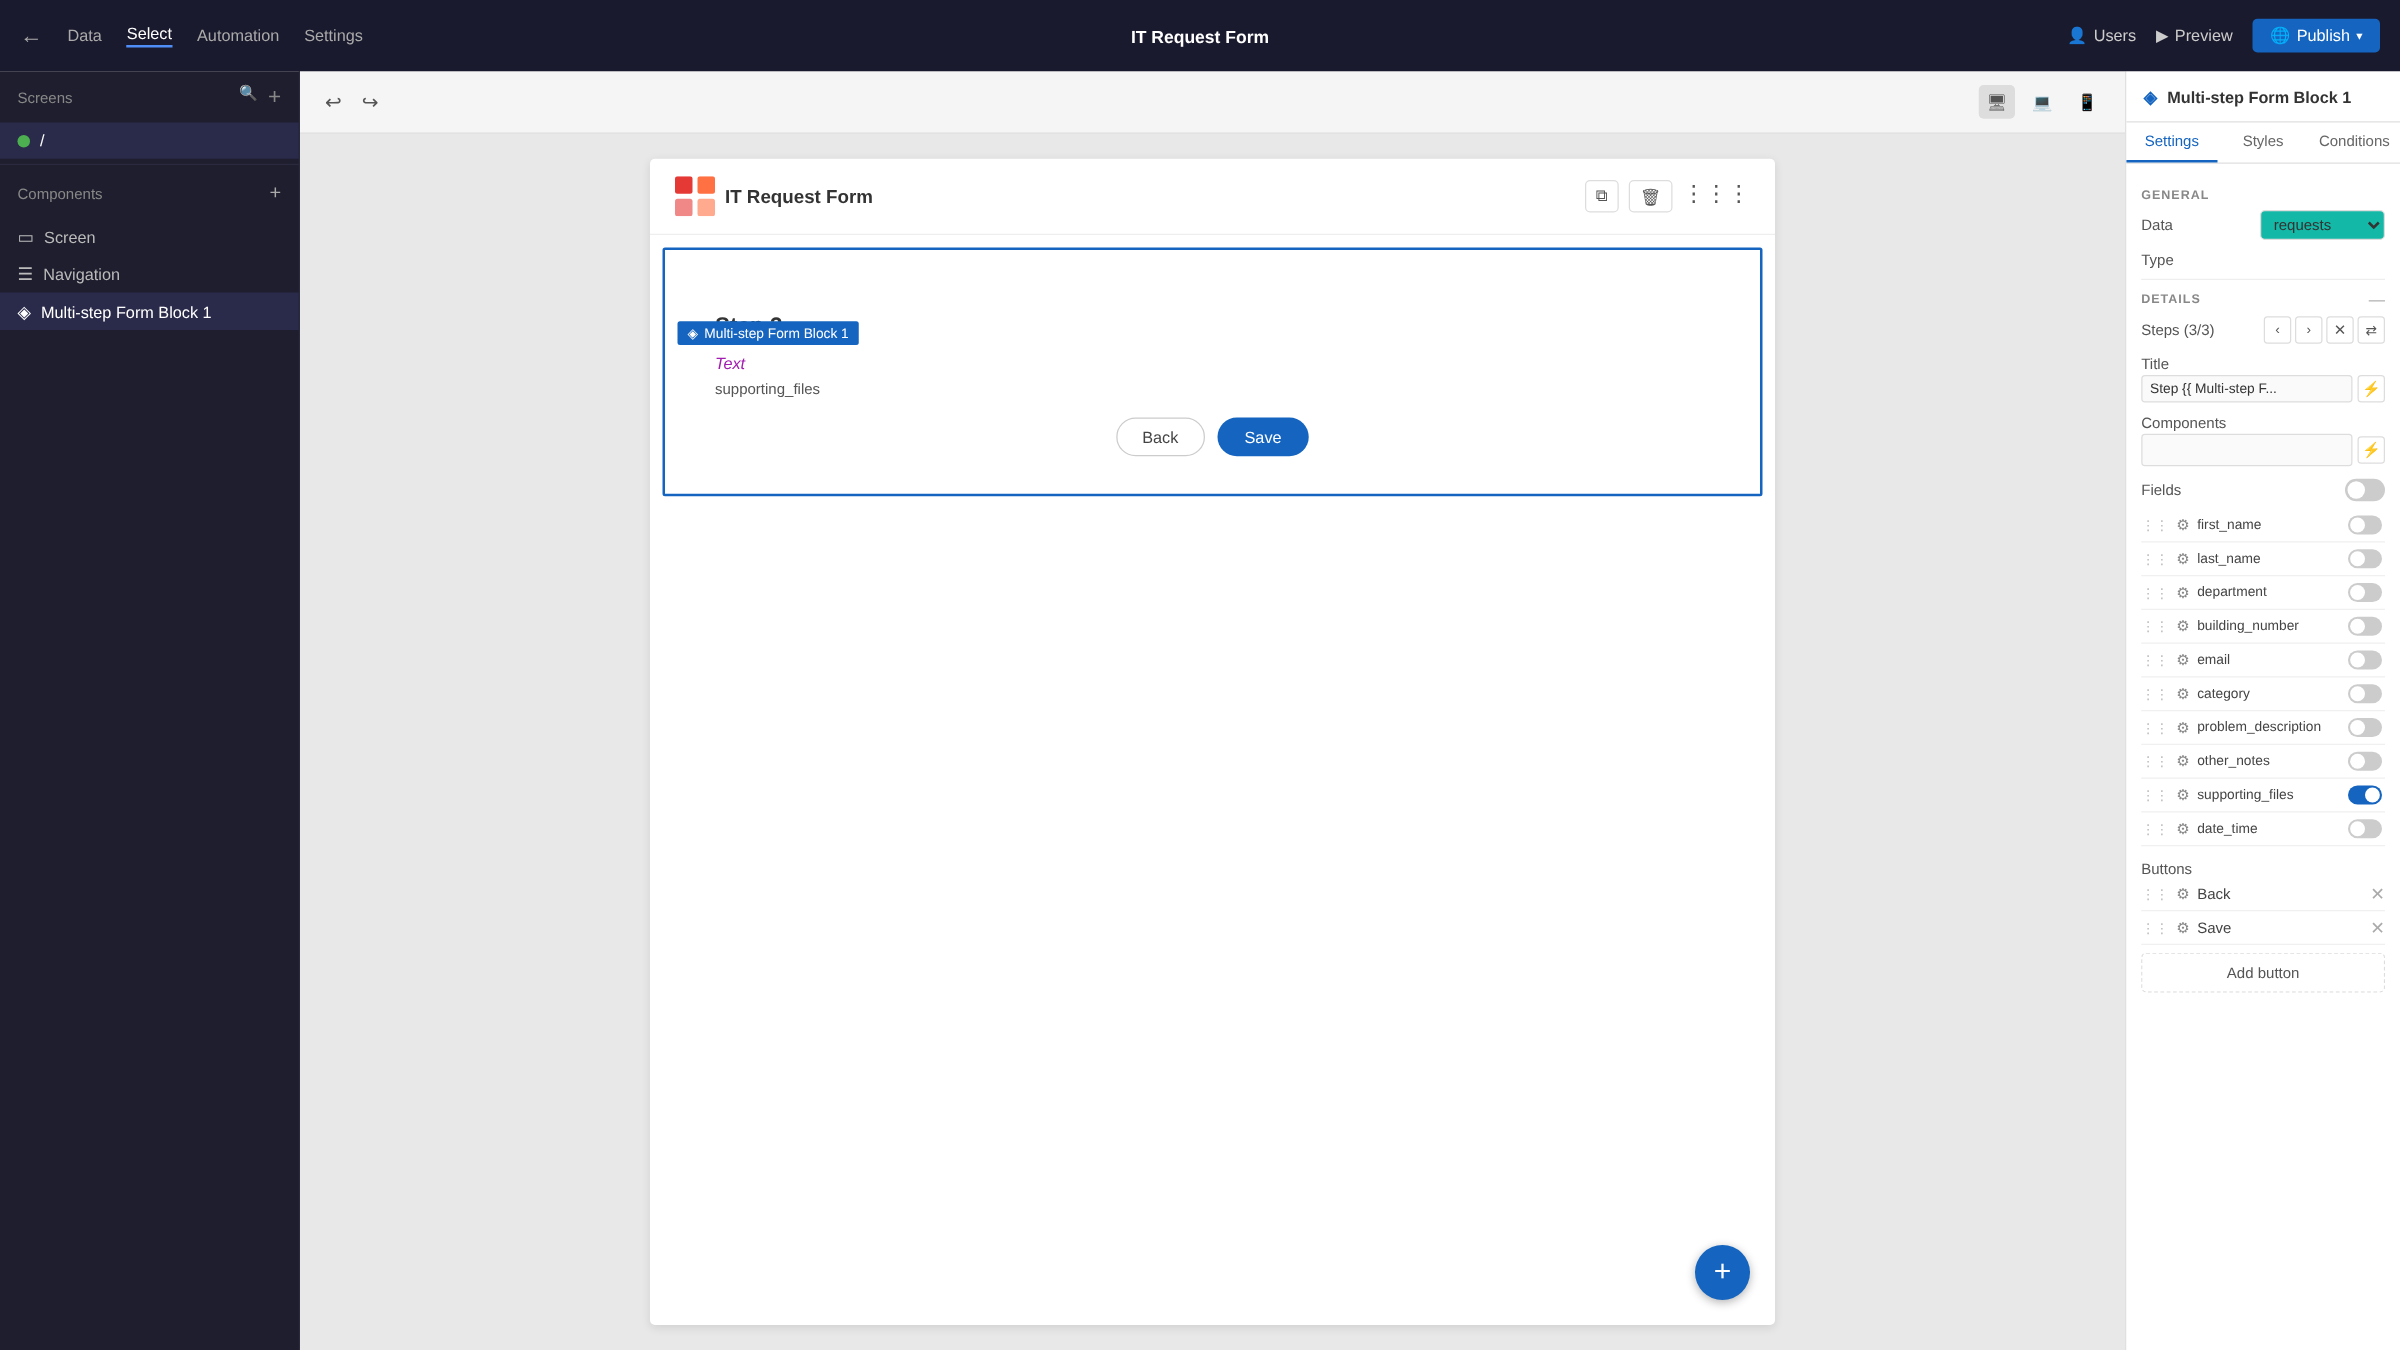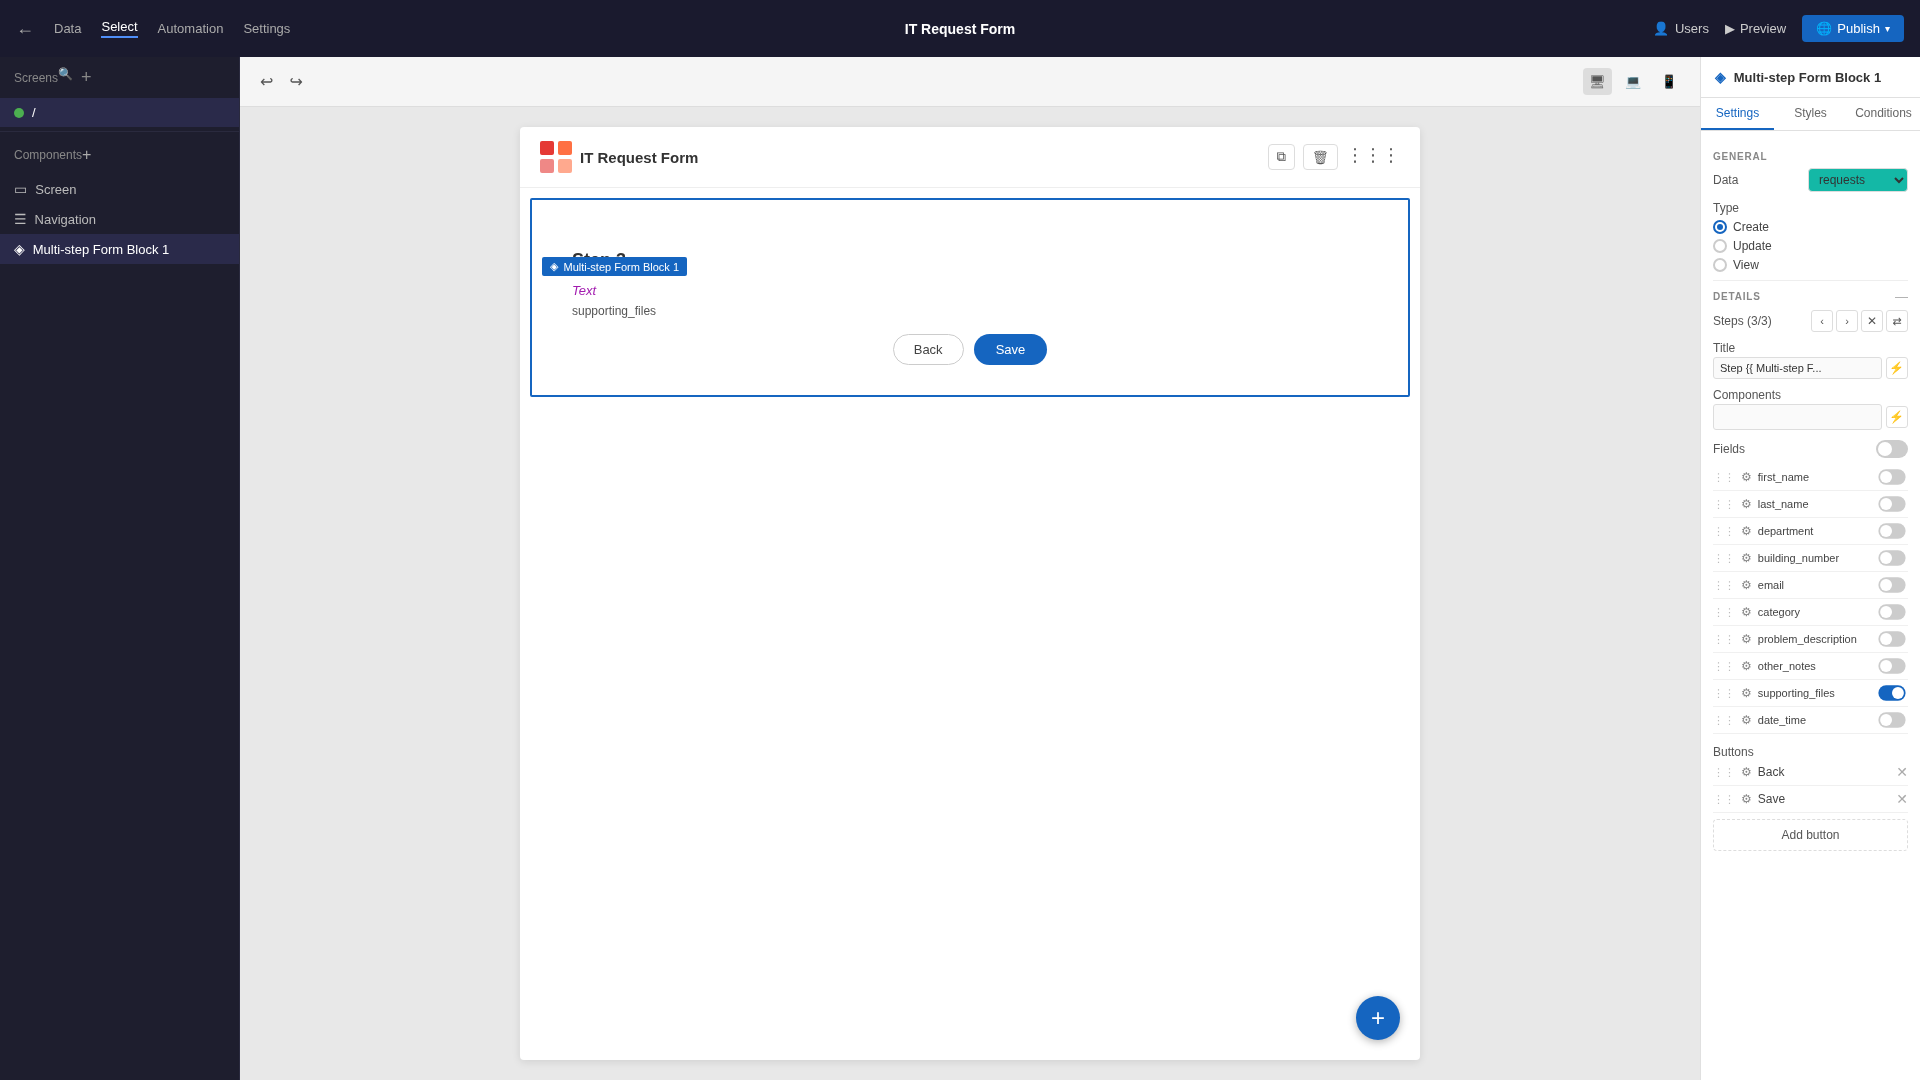--- a/index.html
+++ b/index.html
@@ -27,21 +27,21 @@
 
     
     .main-layout { display: flex; height: calc(100vh - 57px); }
 
     
     .left-sidebar {
       width: 240px; background: #1e1e2e; color: #ccc; display: flex; flex-direction: column;
       flex-shrink: 0; border-right: 1px solid #2a2a3e;
     }
     .sidebar-section-header {
-      display: flex; align-items: center; 
+      display: flex; align-items: center; justify-content: space-between;
       padding: 10px 14px; font-size: 12px; color: #888; font-weight: 500;
     }
     .sidebar-section-header .add-icon { cursor: pointer; color: #aaa; font-size: 16px; }
     .sidebar-item {
       display: flex; align-items: center; gap: 8px;
       padding: 7px 14px; cursor: pointer; font-size: 13px; color: #bbb;
     }
     .sidebar-item.active { background: #2a2a4a; color: #fff; }
     .sidebar-item .item-icon { font-size: 14px; }
     .sidebar-item .dot { width: 10px; height: 10px; background: #4caf50; border-radius: 50%; display: inline-block; }
@@ -344,36 +344,20 @@
 
       <div class="panel-row">
         <span class="panel-label">Data</span>
         <select class="panel-select">
           <option>requests</option>
         </select>
       </div>
 
       <div style="margin-bottom:6px;">
         <span class="panel-label">Type</span>
-        <div class="radio-group" style="margin-top:5px;">
-          <label class="radio-item">
-            <div class="radio-circle checked">
-              <div class="radio-dot"></div>
-            </div>
-            <span>Create</span>
-          </label>
-          <label class="radio-item">
-            <div class="radio-circle"></div>
-            <span>Update</span>
-          </label>
-          <label class="radio-item">
-            <div class="radio-circle"></div>
-            <span>View</span>
-          </label>
-        </div>
       </div>
 
       <hr style="border:none;border-top:1px solid #eee;margin:8px 0;">
 
       <div style="display:flex;align-items:center;justify-content:space-between;margin-bottom:6px;">
         <span class="panel-section-label" style="margin:0;">DETAILS</span>
         <span class="collapse-icon">—</span>
       </div>
 
       <div class="steps-row">

